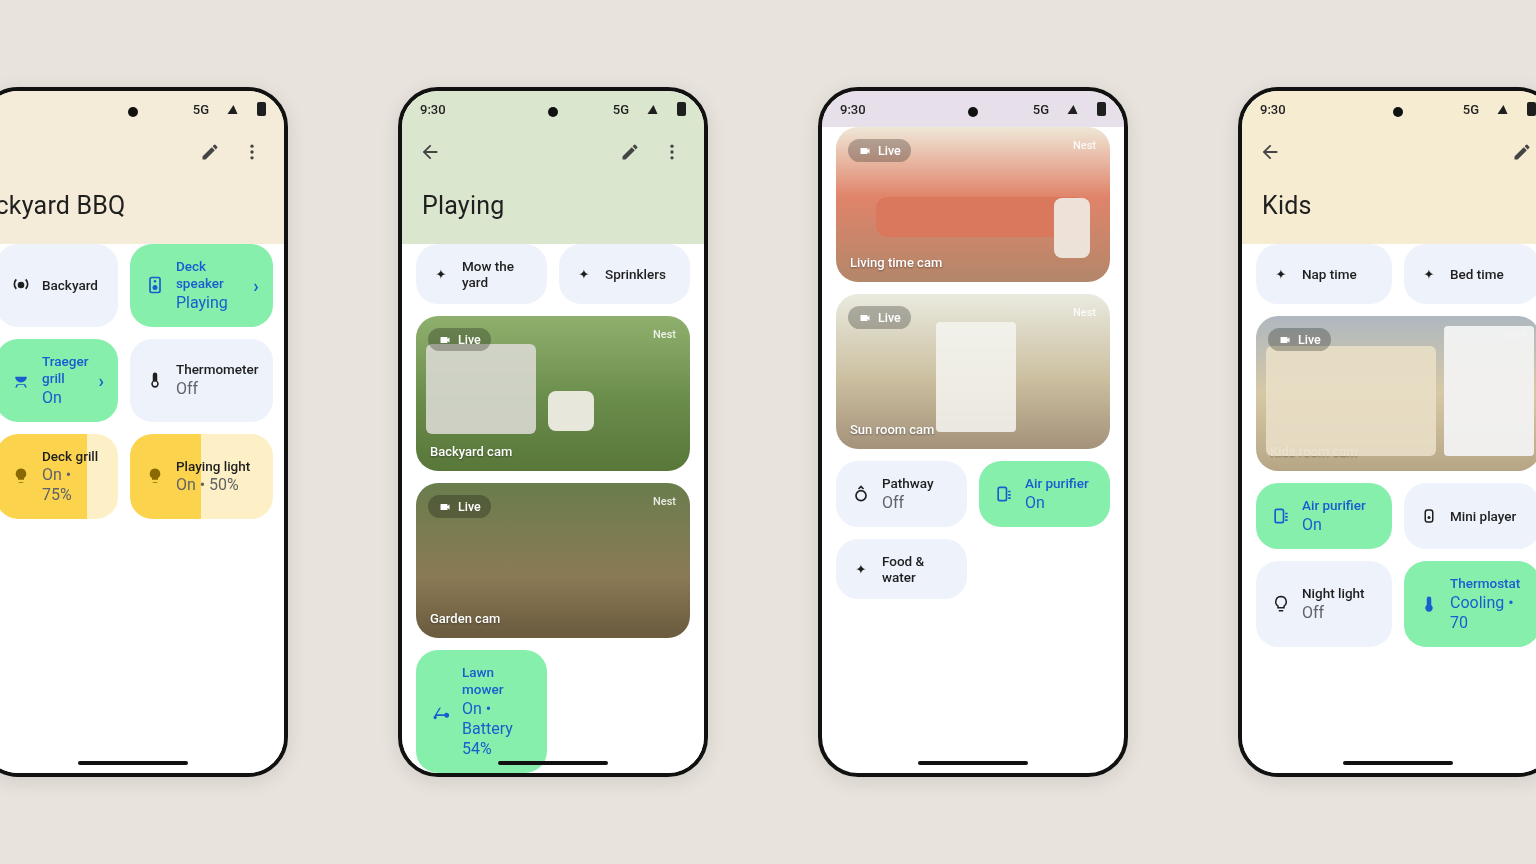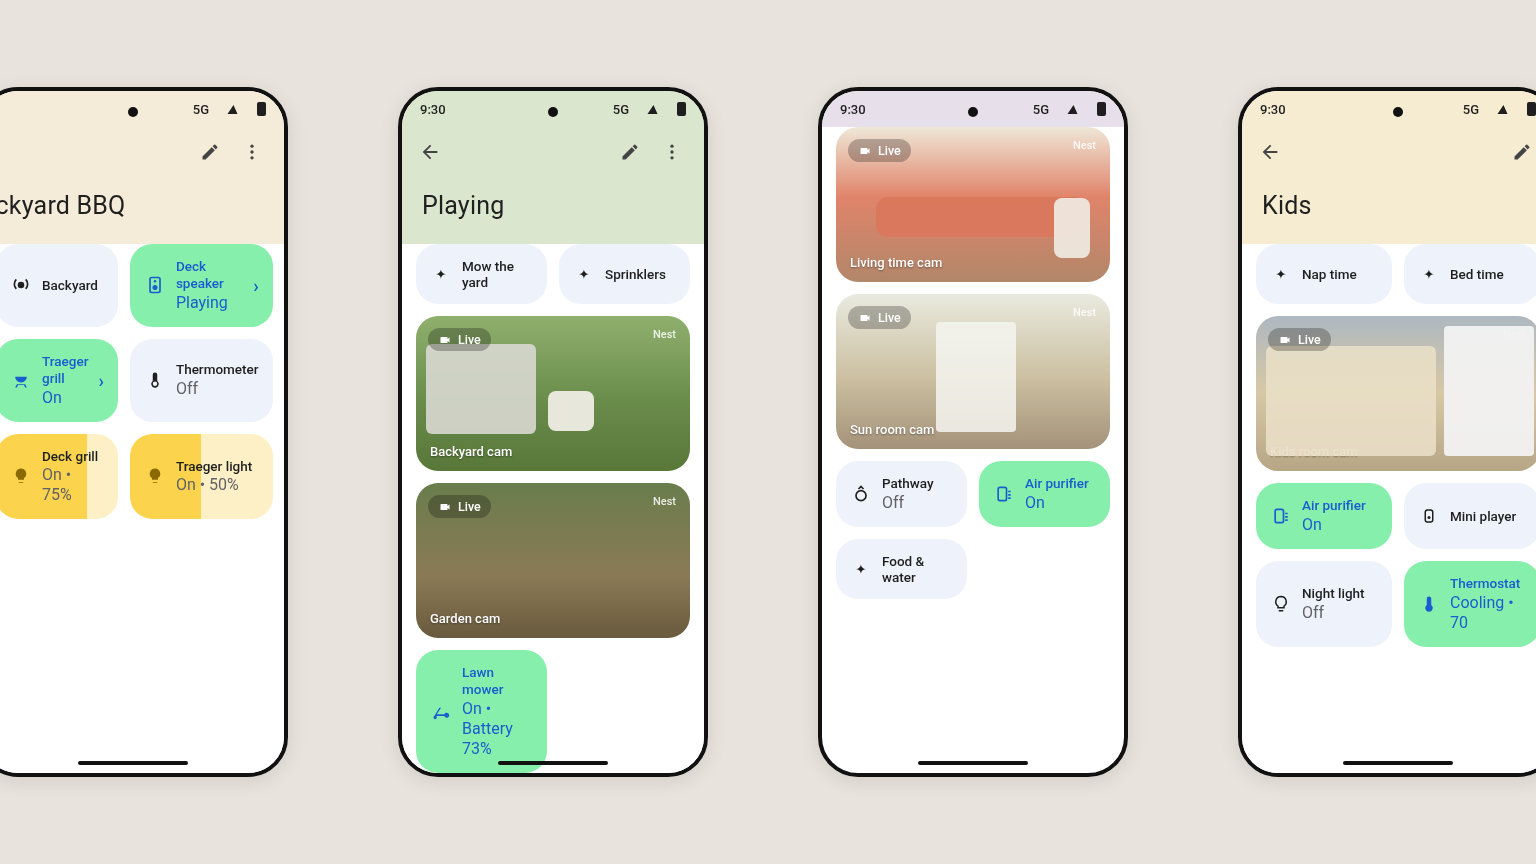--- a/index.html
+++ b/index.html
@@ -202,21 +202,21 @@
       </div>
 
       <div class="tile yellow">
         <span class="fill" style="width:50%"></span>
         <span class="ico">
           <svg width="18" height="18" viewBox="0 0 24 24">
               <path fill="#8a6a00" d="M9 21h6v-1H9v1zm3-19a7 7 0 0 0-4 12.74V17h8v-2.26A7 7 0 0 0 12 2z"></path>
             </svg>
         </span>
         <span class="txt">
-          <span class="label">Traeger light</span>
+          <span class="label">Playing light</span>
           <span class="sub">On • 50%</span>
         </span>
       </div>
     </div>
   </div>
   <div class="homebar"></div>
 </div>
 
 <div class="phone">
   <div class="notch"></div>
@@ -293,21 +293,21 @@
 
     <div class="grid" style="margin-top:12px">
       <div class="tile blue">
         <span class="ico">
           <svg width="20" height="20" viewBox="0 0 24 24">
               <path fill="currentColor" d="M4 18l6-10h2l-5 8h9a3 3 0 1 1 0 2H6a2 2 0 1 1-2 0z"></path>
             </svg>
         </span>
         <span class="txt">
           <span class="label">Lawn mower</span>
-          <span class="sub">On • Battery 73%</span>
+          <span class="sub">On • Battery 54%</span>
         </span>
       </div>
     </div>
   </div>
   <div class="homebar"></div>
 </div>
 
 <div class="phone">
   <div class="notch"></div>
   <div class="hdr-lilac">

